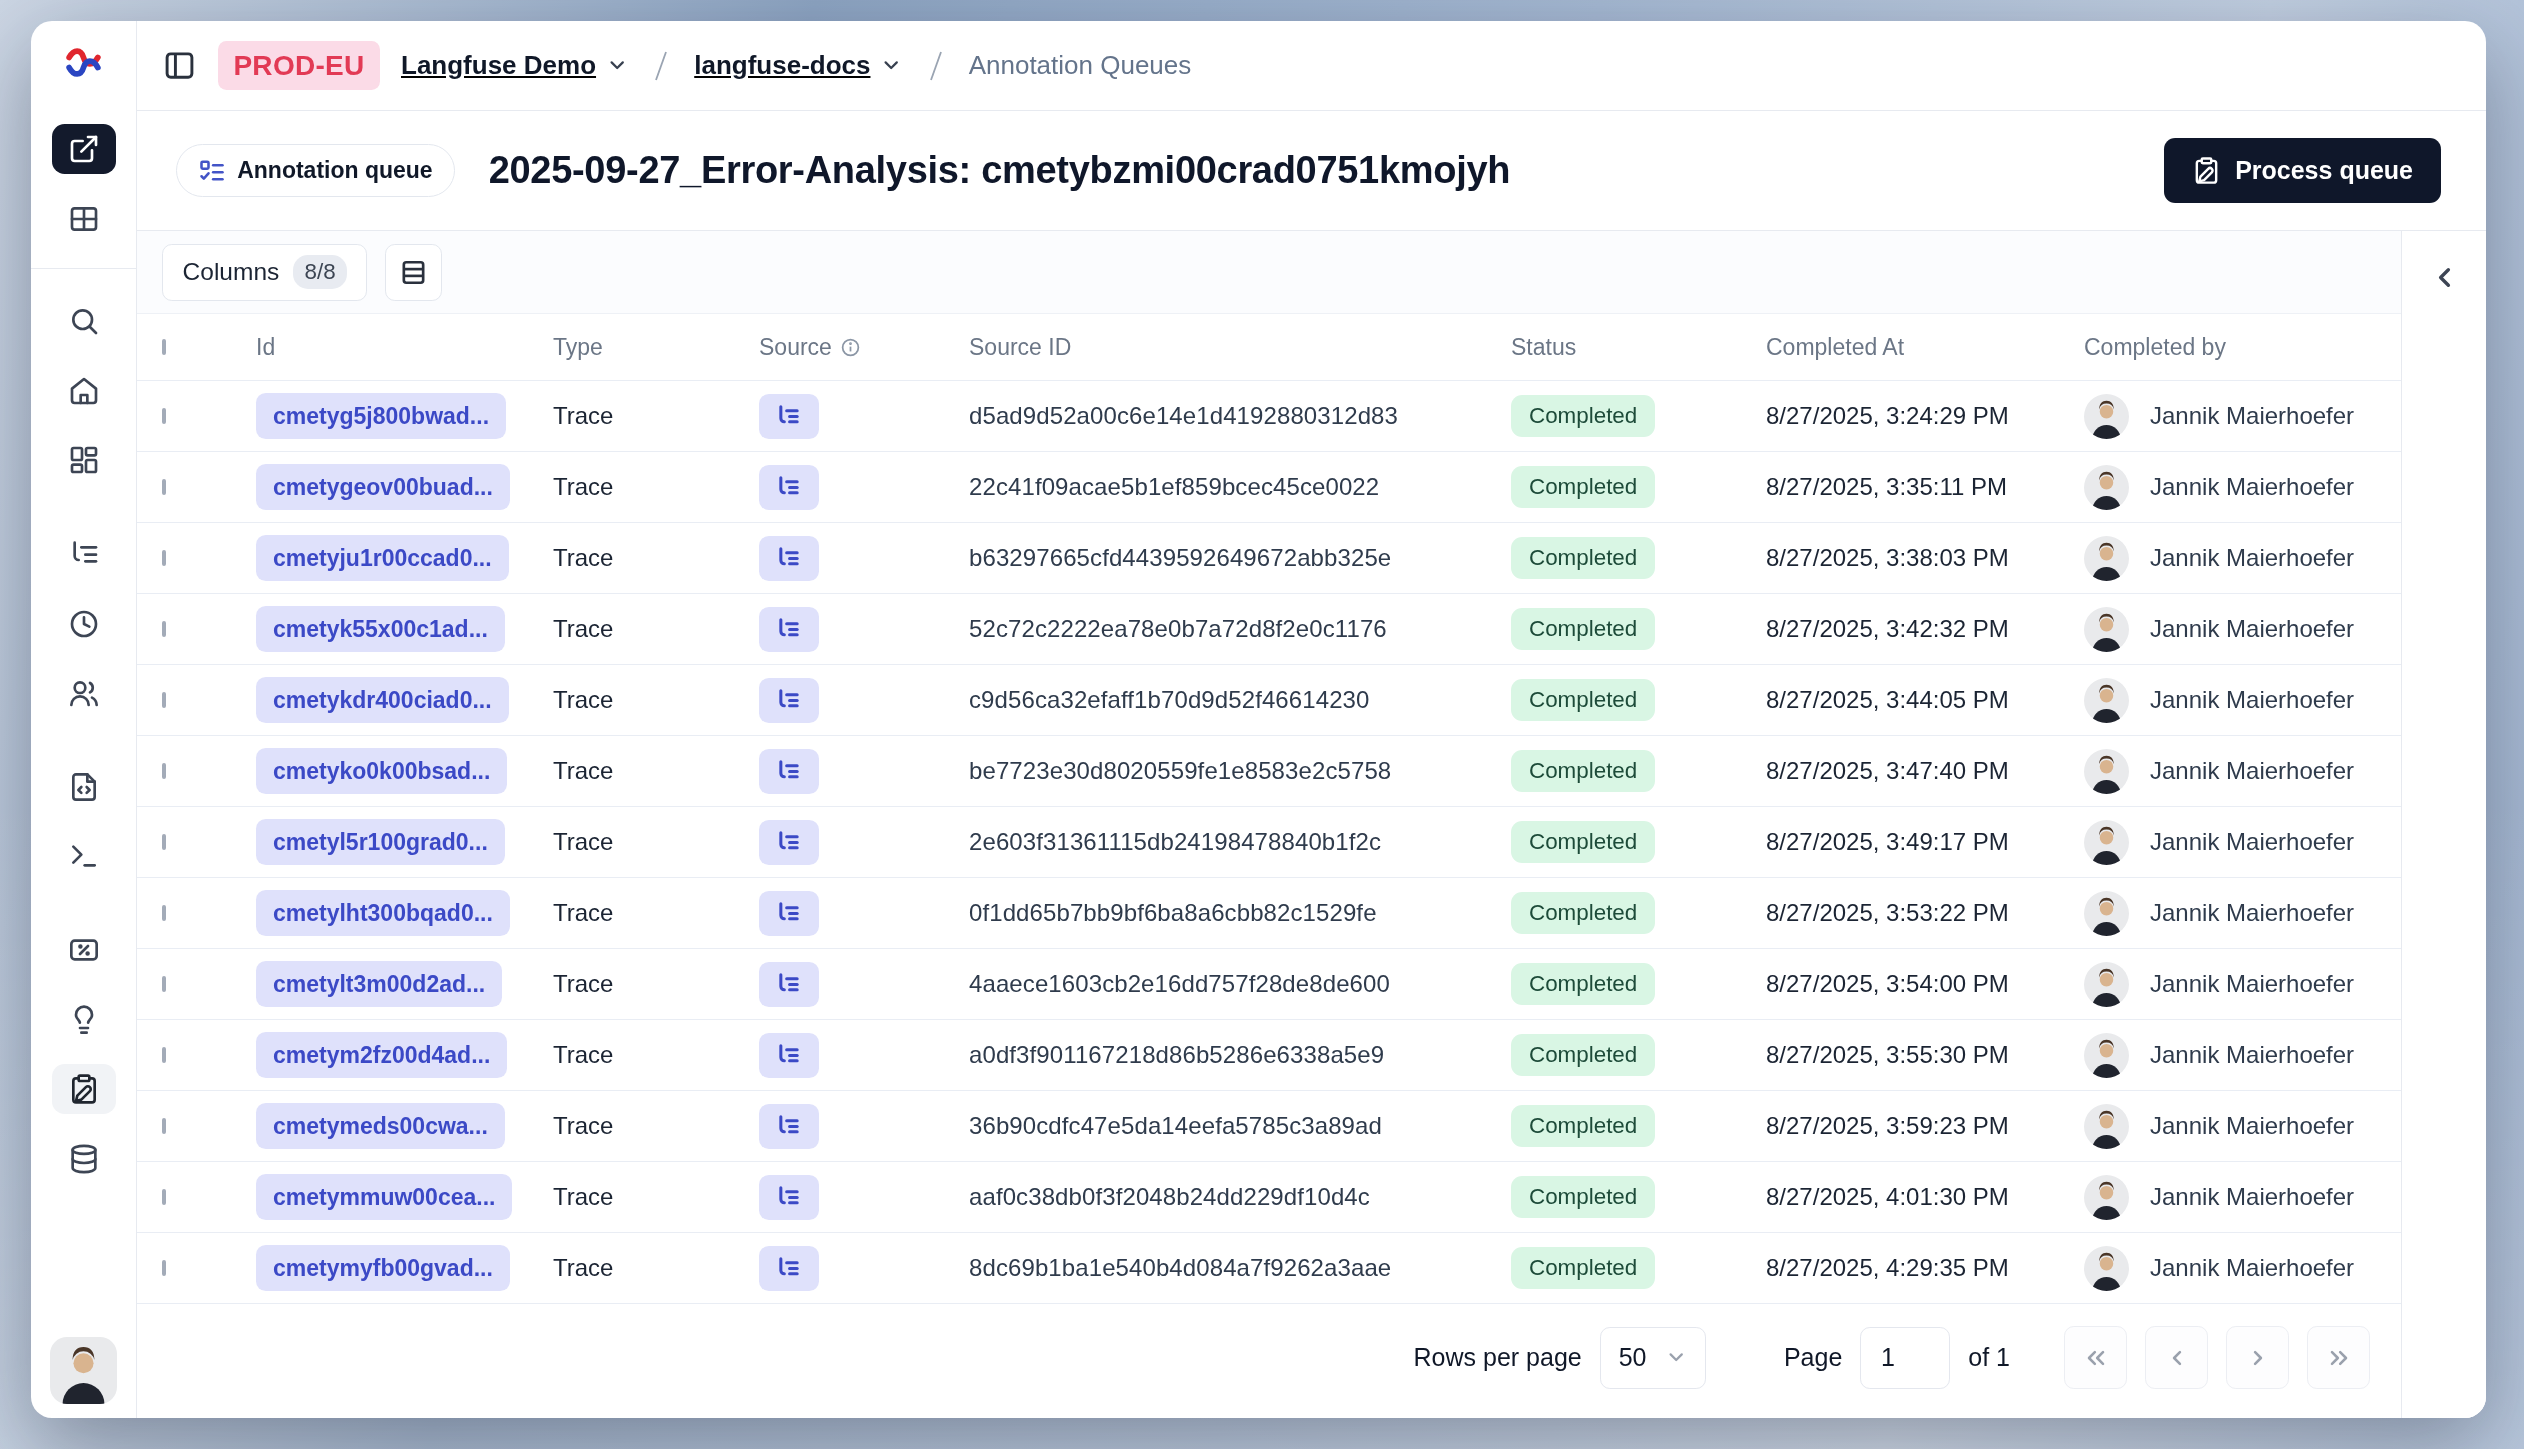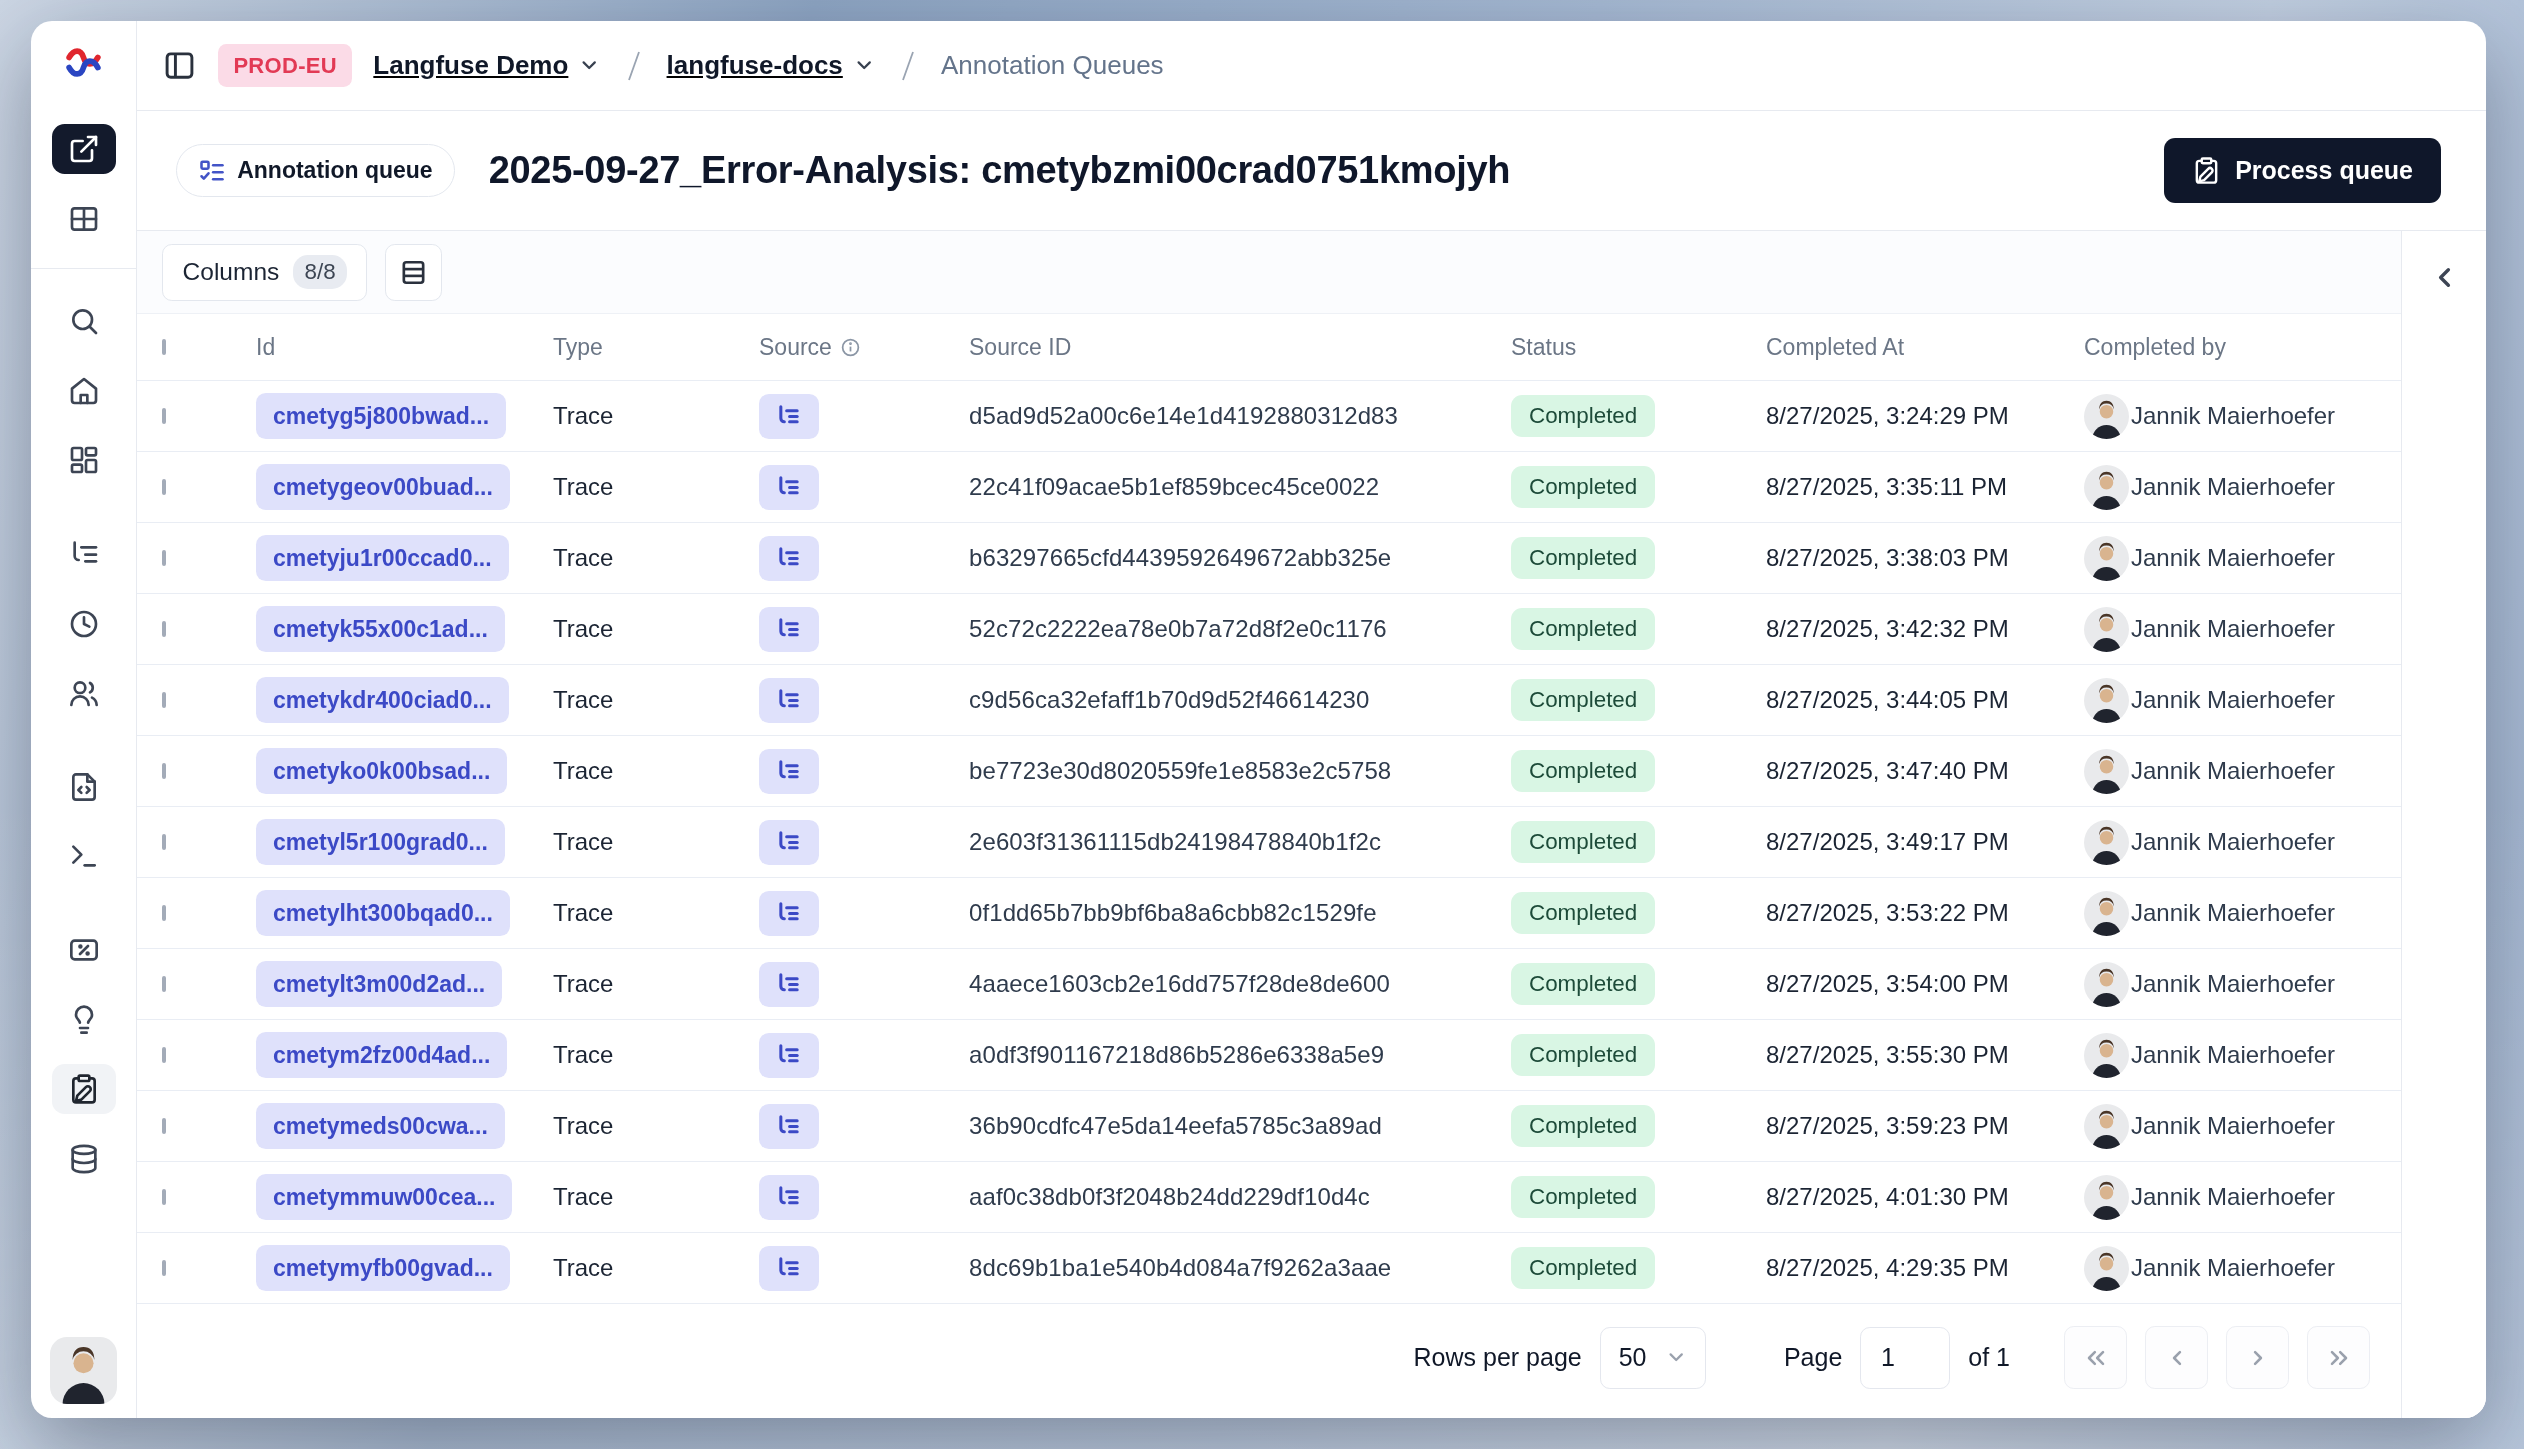--- a/index.html
+++ b/index.html
@@ -39,21 +39,21 @@
   .main { flex:1 1 auto; display:flex; flex-direction:column; min-width:0; }
 
   .crumbbar {
     height:90px; flex:0 0 90px; display:flex; align-items:center; gap:21px;
     padding:0 28px 0 25px; border-bottom:0.7px solid #e7eaf0;
   }
   .icon-btn { background:none; border:none; color:#2a313d; display:flex; align-items:center;
     justify-content:center; cursor:pointer; }
   .icon-btn svg { width:35px; height:35px; }
   .env-badge {
-    background:#fbdbe7; color:#e23a55; font-weight:700; font-size:22px;
+    background:#fbdbe7; color:#e23a55; font-weight:700; font-size:28px;
     border-radius:8.4px; padding:8.4px 15.4px; letter-spacing:0.3px;
   }
   .crumb-seg { display:flex; align-items:center; gap:9.8px; cursor:pointer;text-decoration:underline; }
   .crumb-seg .txt { font-size:26px; font-weight:600; color:#101828; }
   .crumb-seg svg { width:22.4px; height:22.4px; color:#384150; }
   .crumb-slash { width:24px; height:36px; color:#9aa4b2; }
   .crumb-current { font-size:26px; color:#64748b; font-weight:500; }
 
   .titlebar {
     height:120px; flex:0 0 120px; display:flex; align-items:center;
@@ -125,21 +125,21 @@
     width:60px; height:45px; background:#dfe1fb; border:none; border-radius:9.8px;
     display:flex; align-items:center; justify-content:center; color:#3b49c6; cursor:pointer;
   }
   .source-btn svg { width:28px; height:28px; }
   .sourceid-txt { font-size:24px; color:#2f3b4c; letter-spacing:0.1px; }
   .status-pill {
     display:inline-block; background:#d9f6e4; color:#1d4b39; font-size:22.4px; font-weight:500;
     border-radius:11.2px; padding:8.4px 18px;
   }
   .time-txt { font-size:24px; color:#1b2433; }
-  .byline { display:flex; align-items:center; gap:2px; }
+  .byline { display:flex; align-items:center; gap:21px; }
   .byline .avatar { width:45px; height:45px; border-radius:50%; overflow:hidden; flex:0 0 auto; }
   .byline .avatar svg { width:100%; height:100%; display:block; }
   .byline .nm { font-size:24px; color:#2f3b4c; white-space:nowrap; }
 
   
   .footer {
     flex:1 1 auto; display:flex; align-items:center; justify-content:flex-end;
     gap:18px; padding:0 31px 7px 0;
   }
   .foot-lbl { font-size:25px; color:#101828; }

